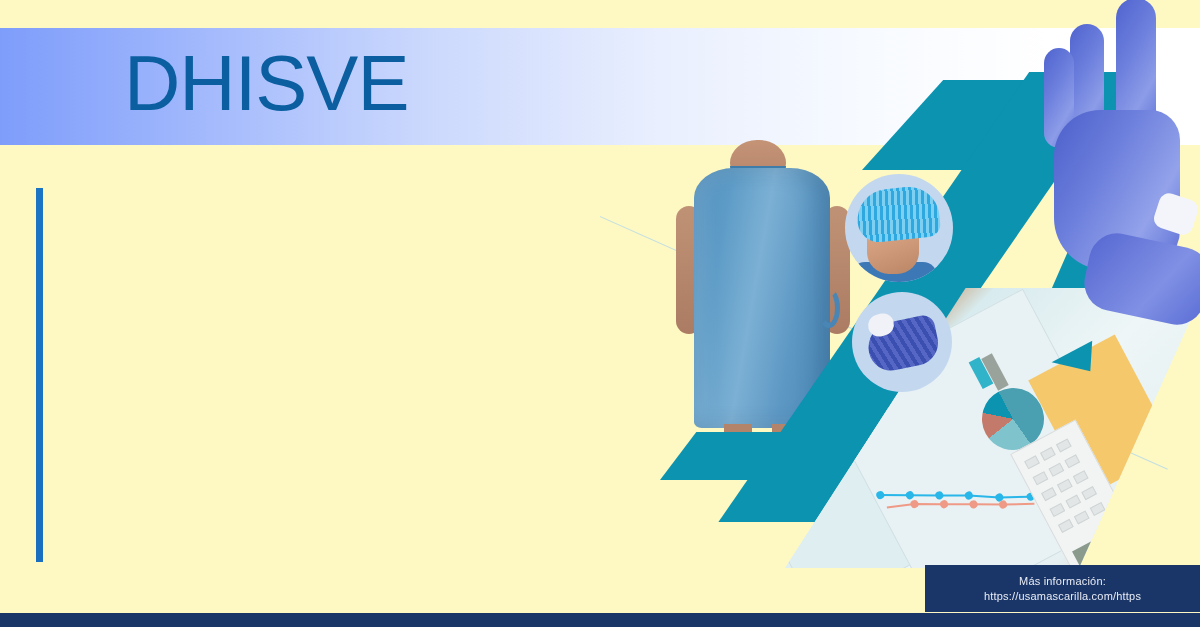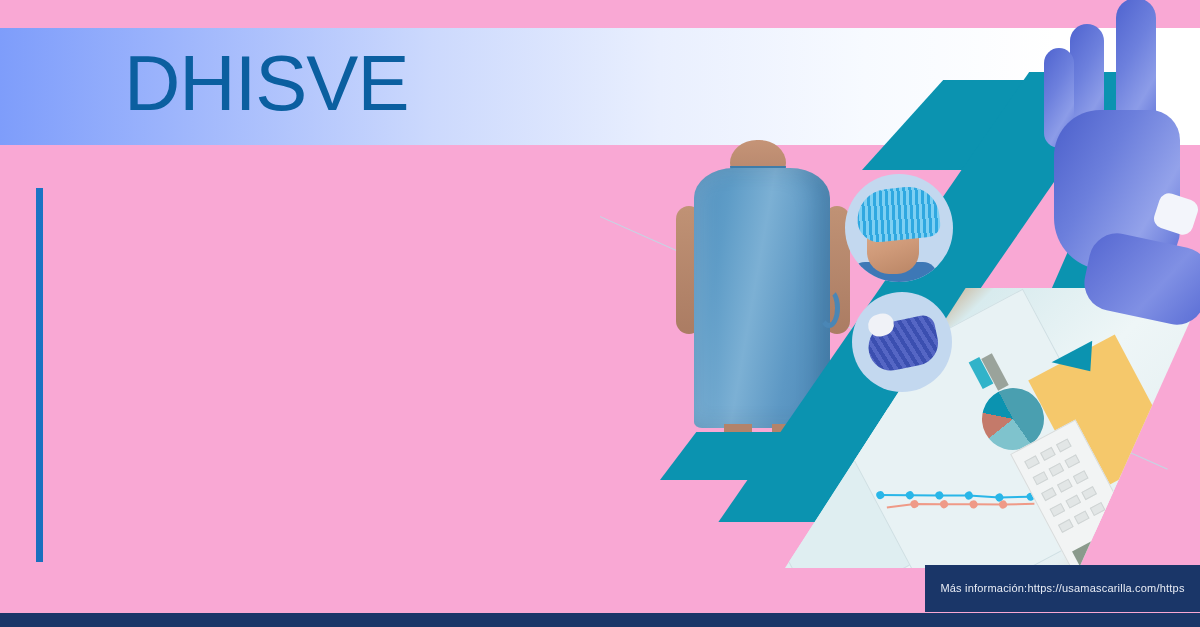--- a/index.html
+++ b/index.html
@@ -3,21 +3,21 @@
 <meta charset="utf-8">
 <style>
   * { margin:0; padding:0; box-sizing:border-box; }
   html,body { width:1200px; height:627px; }
   body {
     position:relative;
     background:#ffffff;
     font-family:"Liberation Sans", sans-serif;
     overflow:hidden;
   }
-  .stage { position:absolute; inset:0; width:1200px; height:627px; overflow:hidden; background:#f9a8d4; }
+  .stage { position:absolute; inset:0; width:1200px; height:627px; overflow:hidden; background:#fef9c3; }
 
   
   .header-band{
     position:absolute; left:0; top:28px; width:1200px; height:117px;
     background:linear-gradient(90deg,#7e9dfb 0%, #9cb4fc 14%, #ccd9fd 36%, #e9effe 55%, #f7faff 72%, #ffffff 88%);
   }
   .logo{
     position:absolute; left:124px; top:44px;
     font-family:"Liberation Sans", sans-serif;
     font-size:78px; line-height:78px;
@@ -196,21 +196,21 @@
   }
   .gloves .cuffw{
     position:absolute; left:126px; top:206px; width:40px; height:36px; border-radius:10px;
     background:#f3f5fb; transform:rotate(18deg);
   }
 
   
   .footer-box{
     position:absolute; left:925px; top:565px; width:275px; height:47px;
     background:#1a3668;
-    display:flex; flex-direction:row; align-items:center; justify-content:center;
+    display:flex; flex-direction:column; align-items:center; justify-content:center;
   }
   .footer-box .l1{ color:#e8ecf5; font-size:11px; line-height:15px; letter-spacing:.2px; }
   .footer-box .l2{ color:#e8ecf5; font-size:11px; line-height:15px; letter-spacing:.2px; }
   .bottom-bar{
     position:absolute; left:0; top:613px; width:1200px; height:14px;
     background:#1a3668;
   }
 </style>
 </head>
 <body>

